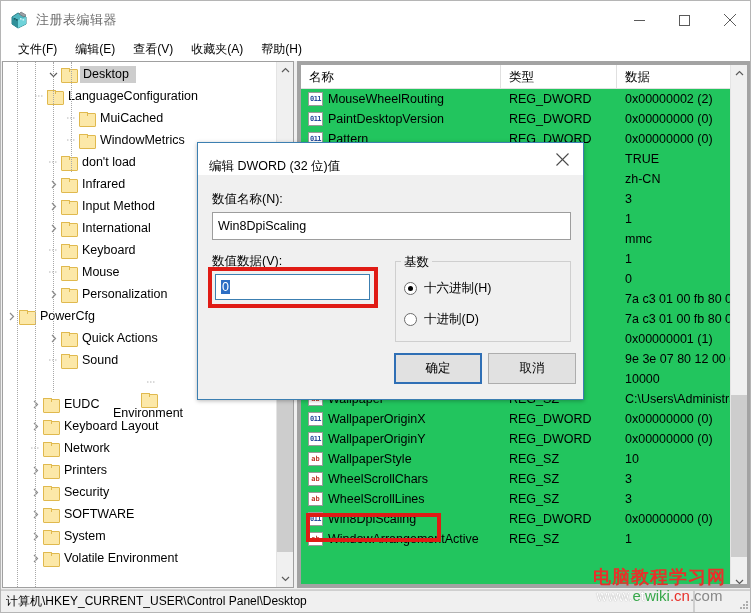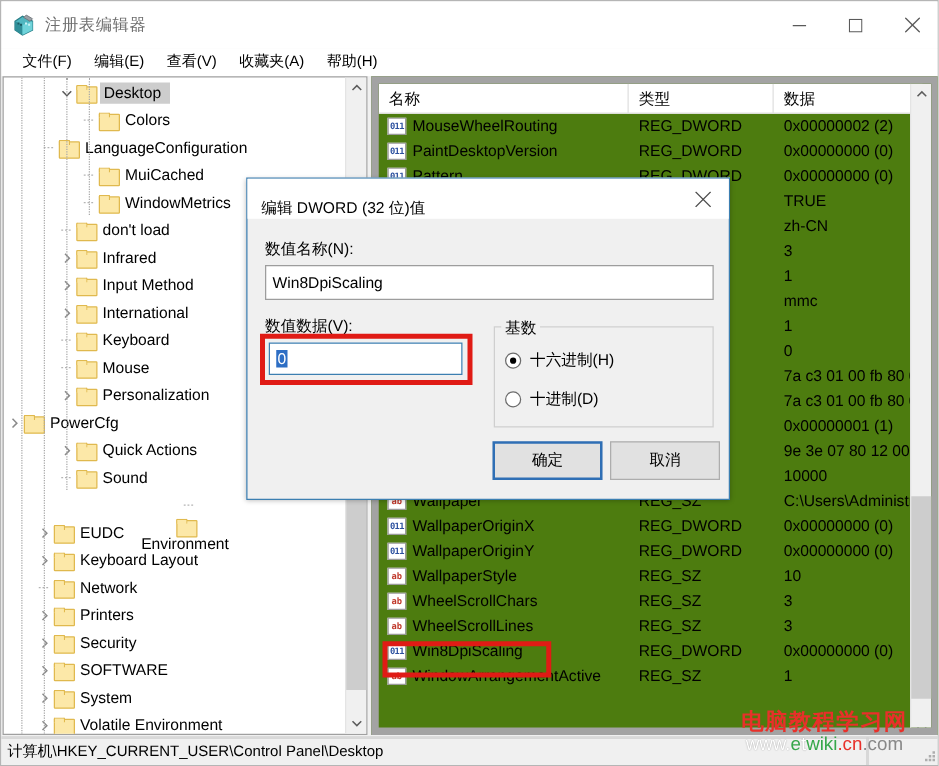--- a/index.html
+++ b/index.html
@@ -68,22 +68,22 @@
   .pane-left {
     position: absolute; left: 1px; top: 0;
     width: 292px; height: 527px;
     background: #ffffff;
     border: 1px solid #a0a0a0;
     overflow: hidden;
   }
   .pane-right {
     position: absolute; left: 296px; top: 0;
     width: 454px; height: 527px;
-    background: #4d7c0f;
-    border: 6px solid #a3a3a3;
+    background: #22c55e;
+    border: 4px solid #a3a3a3;
     overflow: hidden;
   }
 
   
   .tree {
     position: absolute; left: 0; top: 0;
     width: 272px; height: 525px;
     padding-top: 1px;
   }
   .tnode {
@@ -400,29 +400,20 @@
       <div class="tree" id="tree-host">
           <div class="tnode selected" style="padding-left: 42px;">
             <span class="twist">
               <svg width="9" height="7" viewBox="0 0 9 7">
                 <polyline points="1,2 4.5,5.5 8,2" fill="none" stroke="#5c5c5c" stroke-width="1.2"></polyline>
               </svg>
             </span>
             <span class="folder"></span>
             <span class="tlabel">Desktop</span>
           </div>
-          <div class="tnode" style="padding-left: 60px;">
-            <span class="twist">
-              <svg width="14" height="22" viewBox="0 0 14 22">
-                <line x1="3" y1="11" x2="11" y2="11" stroke="#b4b4b4" stroke-width="1" stroke-dasharray="1.5,1.5"></line>
-              </svg>
-            </span>
-            <span class="folder"></span>
-            <span class="tlabel">Colors</span>
-          </div>
           <div class="tnode" style="padding-left: 28px;">
             <span class="twist">
               <svg width="14" height="22" viewBox="0 0 14 22">
                 <line x1="3" y1="11" x2="11" y2="11" stroke="#b4b4b4" stroke-width="1" stroke-dasharray="1.5,1.5"></line>
               </svg>
             </span>
             <span class="folder"></span>
             <span class="tlabel">LanguageConfiguration</span>
           </div>
           <div class="tnode" style="padding-left: 60px;">

